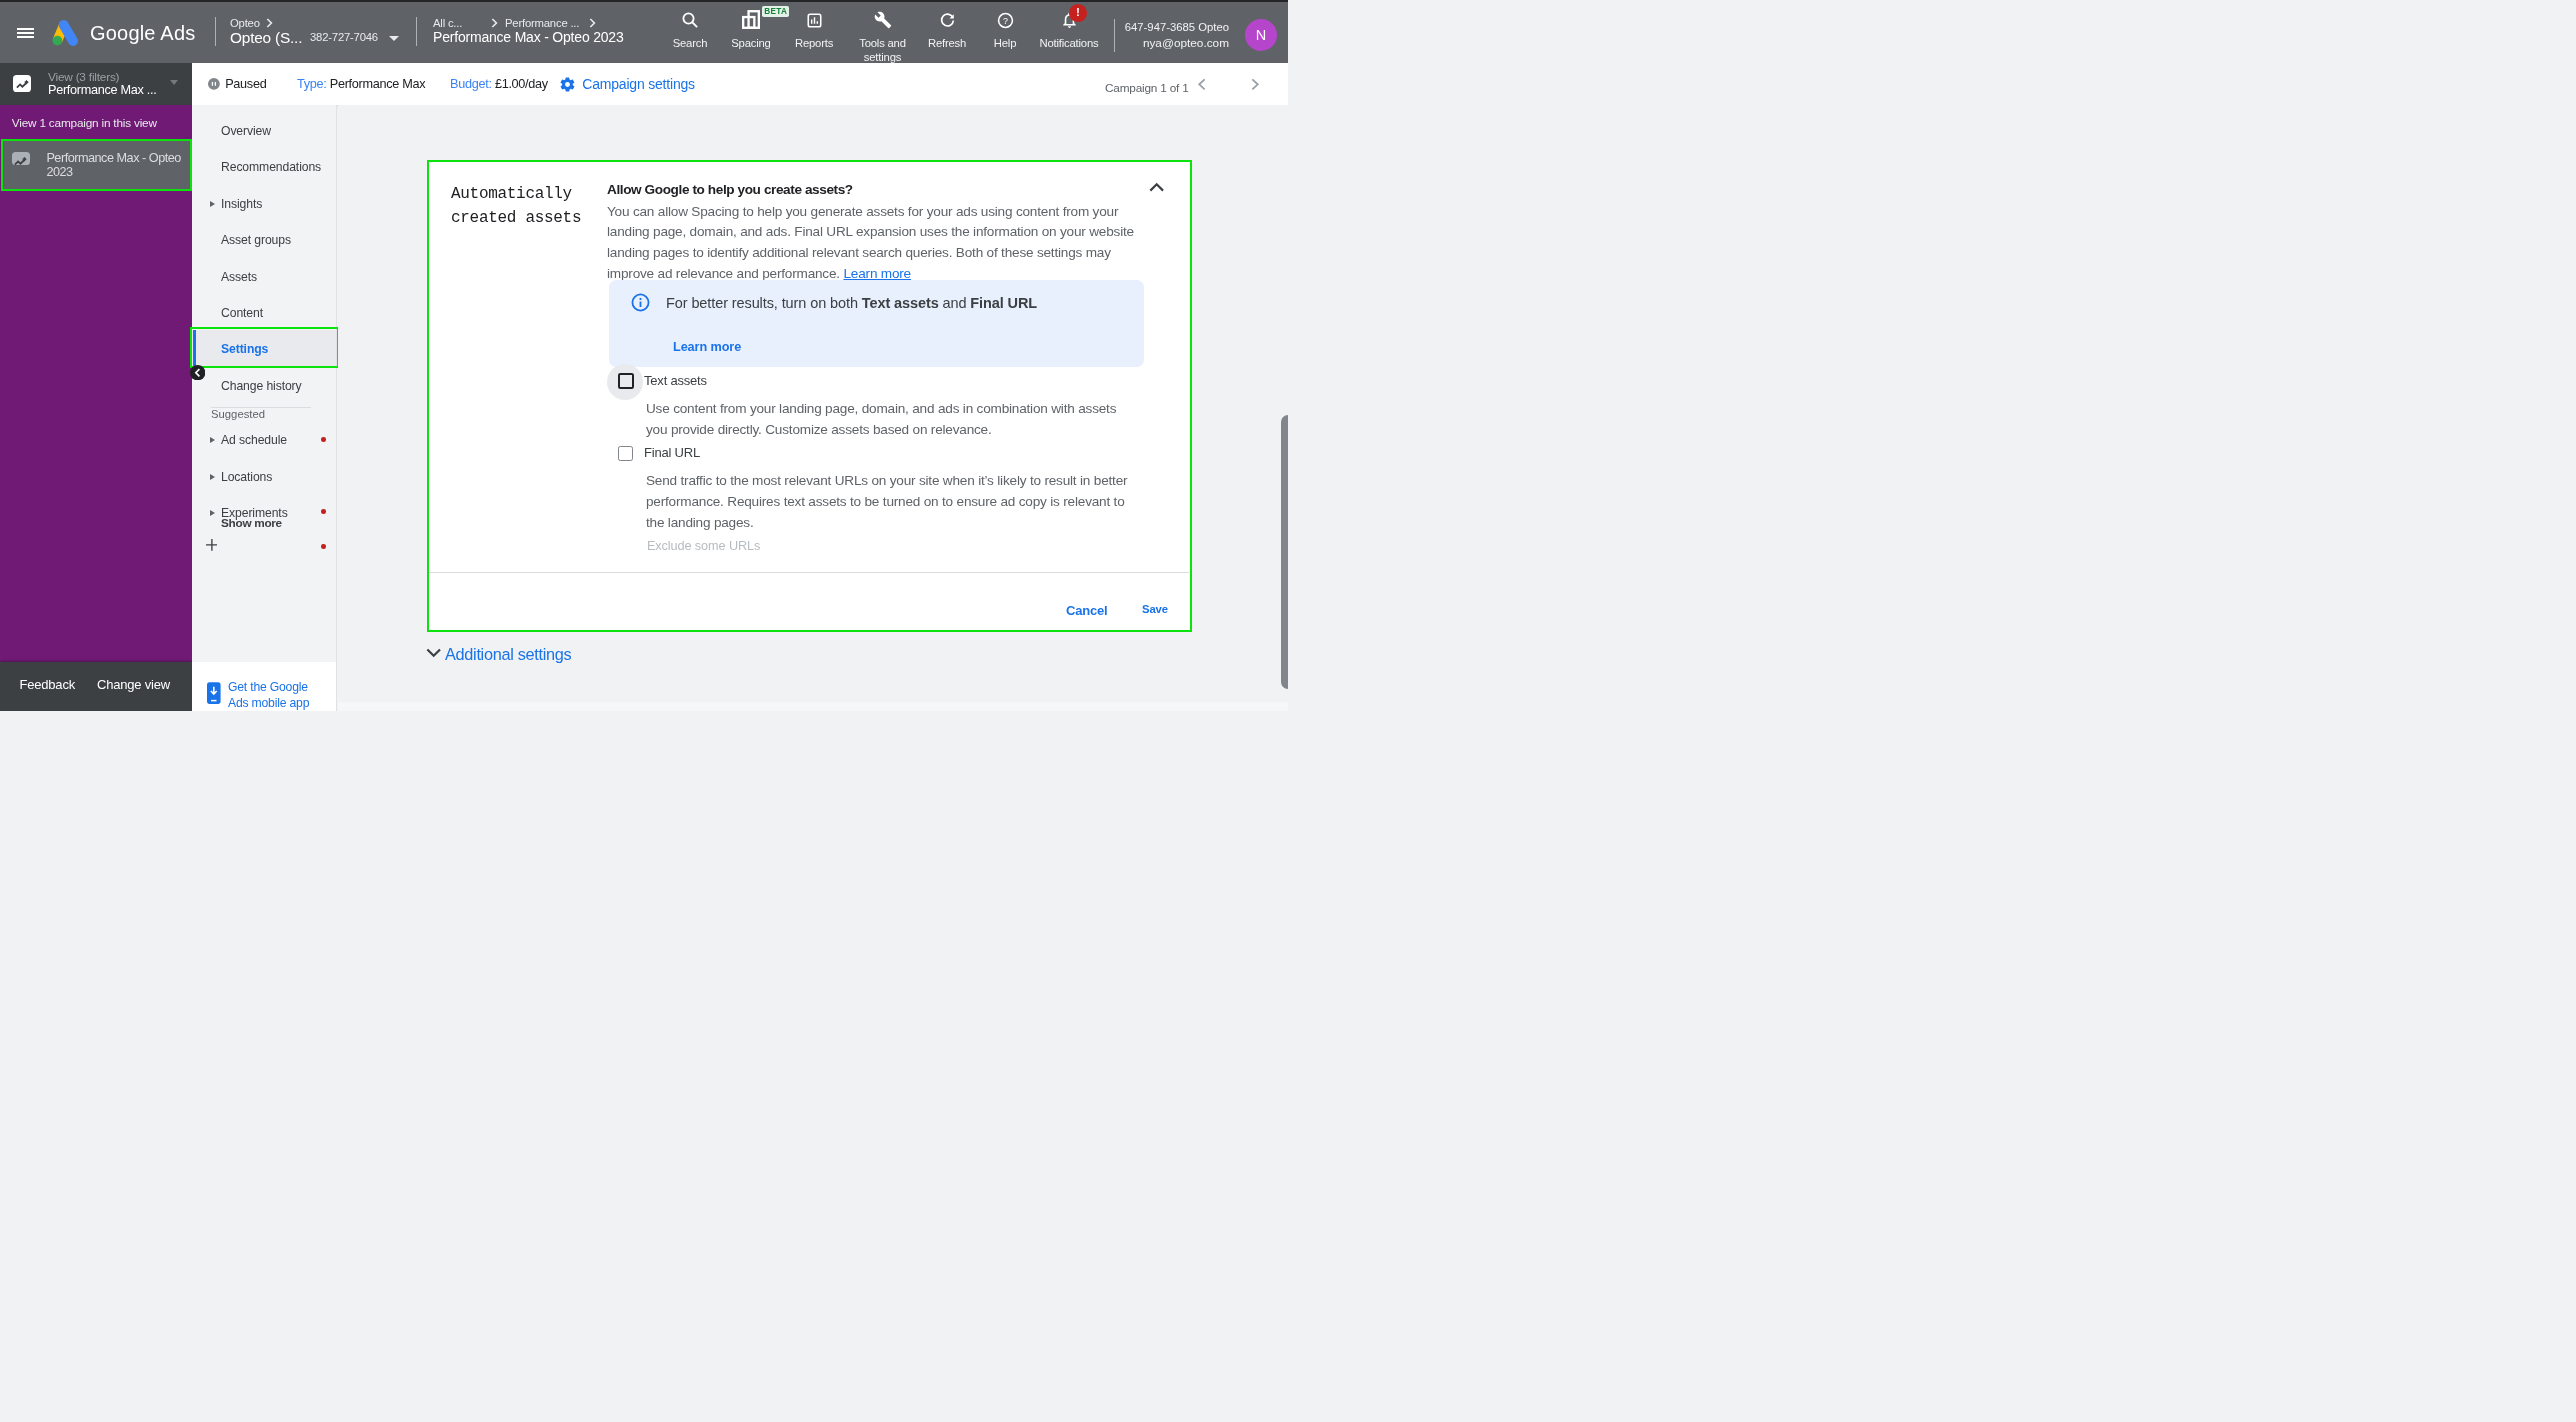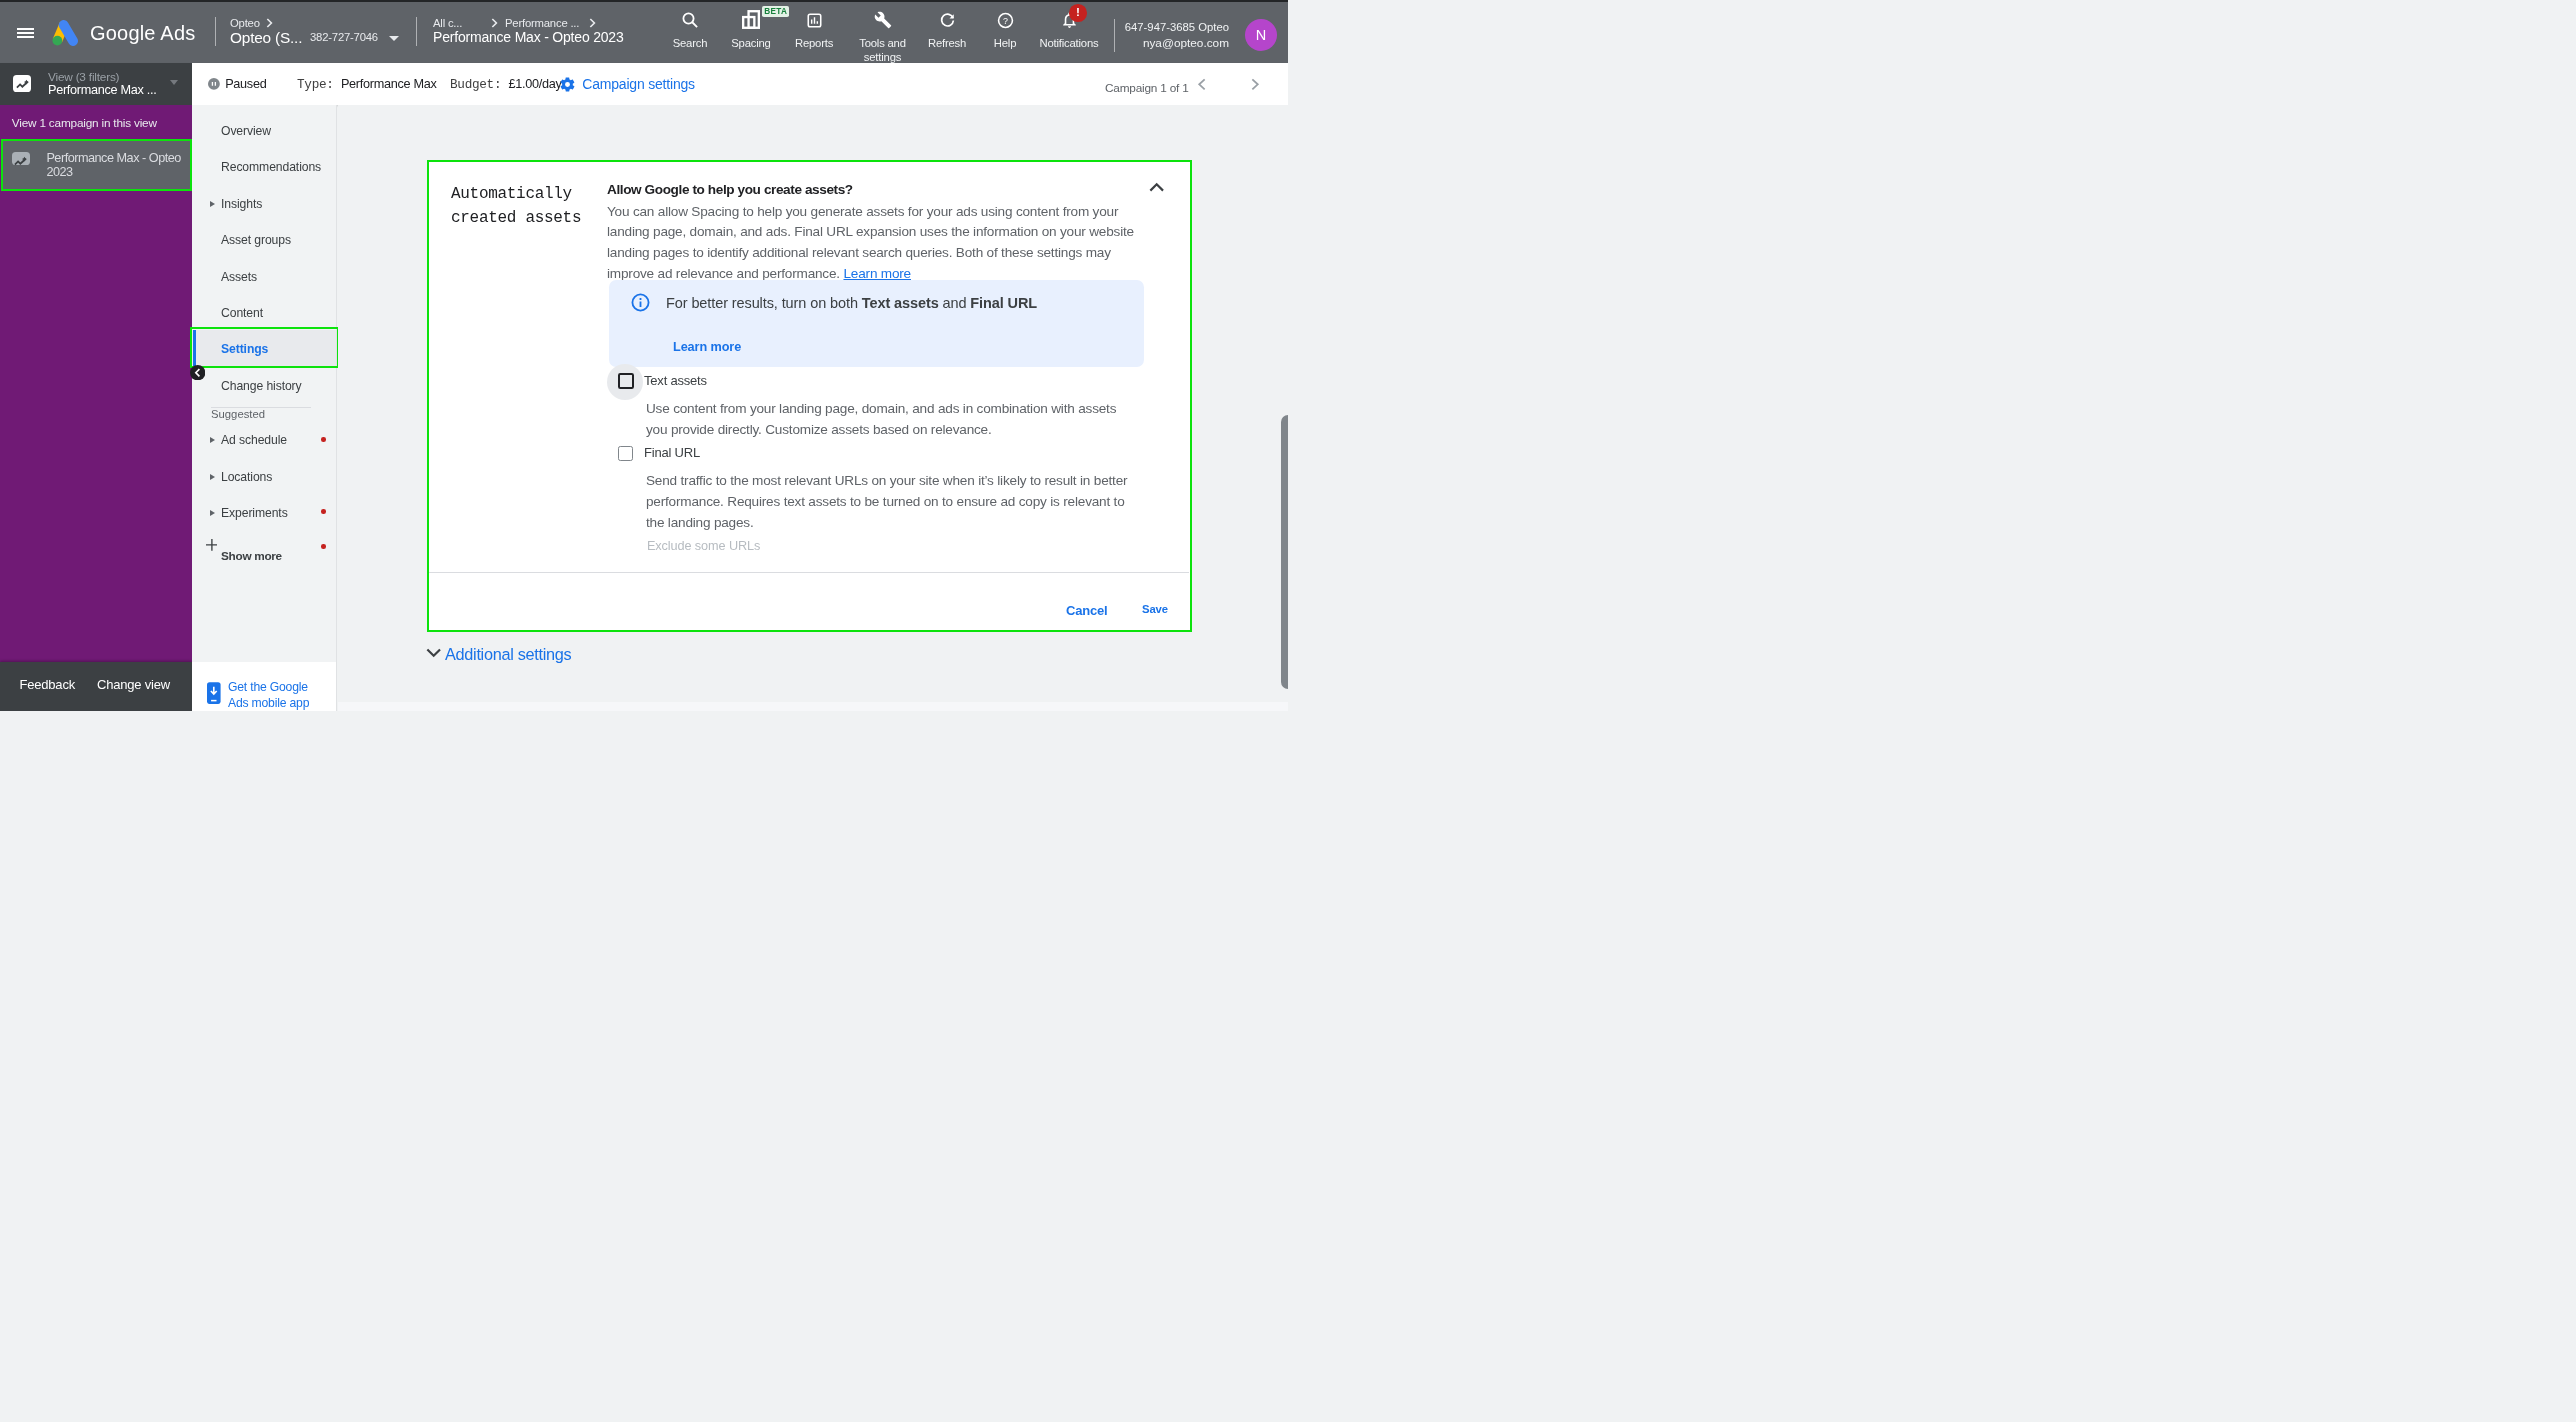--- a/index.html
+++ b/index.html
@@ -20,21 +20,21 @@
   .beta { position:absolute; background:#e3f1e6; color:#17803c; font-size:8.2px; font-weight:bold; padding:0.9px 2.3px; border-radius:1.8px; letter-spacing:0.3px; }
   .ndot { position:absolute; width:17.7px; height:17.7px; border-radius:50%; background:#c5221f; color:#fff; font-size:11.8px; font-weight:bold; text-align:center; line-height:17.7px; }
   .acct { position:absolute; right:59px; top:17px; text-align:right; font-size:11.3px; line-height:16.3px; color:#f1f3f4; }
   .avatar { position:absolute; right:11px; top:17.7px; width:32px; height:32px; border-radius:50%; background:#b545cb; color:#fff; font-size:14.5px; text-align:center; line-height:32px; }
 
   
   .subrow { position:absolute; left:0; top:63px; width:1288px; height:42px; background:#fff; box-shadow:0 0.9px 1.8px rgba(0,0,0,.15);padding-left:28px; }
   .subleft { position:absolute; left:0; top:0; width:192px; height:42px; background:#3c4043; color:#fff; }
   .viewbox { position:absolute; left:13px; top:12px; width:18px; height:16.7px; background:#fff; border-radius:3.6px; }
   .sub-item { position:absolute; top:0; height:42px; display:flex; align-items:center; font-size:12.7px; letter-spacing:-0.3px; color:#202124; white-space:nowrap; }
-  .glabel { color:#404040;font-family:Liberation Mono, monospace; }
+  .glabel { color:#3b82f6; }
   .pager { position:absolute; top:0; height:49px; display:flex; align-items:center; font-size:11.8px; letter-spacing:-0.2px; color:#5f6368; }
 
   
   .sidebar { position:absolute; left:0; top:105px; width:192px; height:606px; background:#701a75; }
   .sidebar .viewtxt { position:absolute; left:11.8px; top:11.3px; font-size:11.8px; letter-spacing:-0.2px; color:#e8eaed; }
   .campbox { position:absolute; left:1.4px; top:34px; width:191px; height:52px; border:2.7px solid #0ce30c; }
   .camprow { position:absolute; left:0; top:0; right:0; bottom:0; background:#5f6368; }
   .campicon { position:absolute; left:8.3px; top:11px; width:18px; height:12.7px; background:#aab0b6; border-radius:3.6px; }
   .camptxt { position:absolute; left:43px; top:9.5px; font-size:12.7px; line-height:14.8px; letter-spacing:-0.5px; color:#dadce0; }
   .botbar { position:absolute; left:0; top:557px; width:192px; height:50px; background:#3c4043; box-shadow:0 -0.9px 2.7px rgba(0,0,0,.3); color:#fff; font-size:13px; letter-spacing:-0.2px; }
@@ -246,21 +246,21 @@
     <div class="nav-item" style="top:328px">Ad schedule</div>
     <div class="rdot" style="left:129px;top:332px"></div>
     <div class="tri" style="left:18px;top:369px"></div>
     <div class="nav-item" style="top:365px">Locations</div>
     <div class="tri" style="left:18px;top:405px"></div>
     <div class="nav-item" style="top:401px">Experiments</div>
     <div class="rdot" style="left:129px;top:404px"></div>
     <svg class="abs" style="left:13.6px;top:434px" width="11.8" height="11.8" viewBox="0 0 14 14">
       <path d="M7 0v14M0 7h14" stroke="#3c4043" stroke-width="1.6"></path>
     </svg>
-    <div class="nav-item" style="top:444px;font-weight:bold;font-size:11.8px;letter-spacing:-0.3px">Show more</div>
+    <div class="nav-item" style="top:411px;font-weight:bold;font-size:11.8px;letter-spacing:-0.3px">Show more</div>
     <div class="rdot" style="left:129px;top:439px"></div>
     <div class="apppromo">
       <svg class="abs" style="left:15.4px;top:19.5px" width="13.6" height="22" viewBox="0 0 15 24">
         <rect x="0" y="0" width="15" height="24" rx="2.8" fill="#1a73e8"></rect>
         <path d="M4.5 20.4h6" stroke="#fff" stroke-width="1.7"></path>
         <path d="M7.5 5v8M4.3 9.8l3.2 3.4 3.2-3.4" stroke="#fff" stroke-width="1.8" fill="none"></path>
       </svg>
       <div class="appt">Get the Google<br>Ads mobile app</div>
     </div>
     <svg class="abs" style="left:-2.3px;top:260px" width="15.4" height="15.4" viewBox="0 0 17 17">

